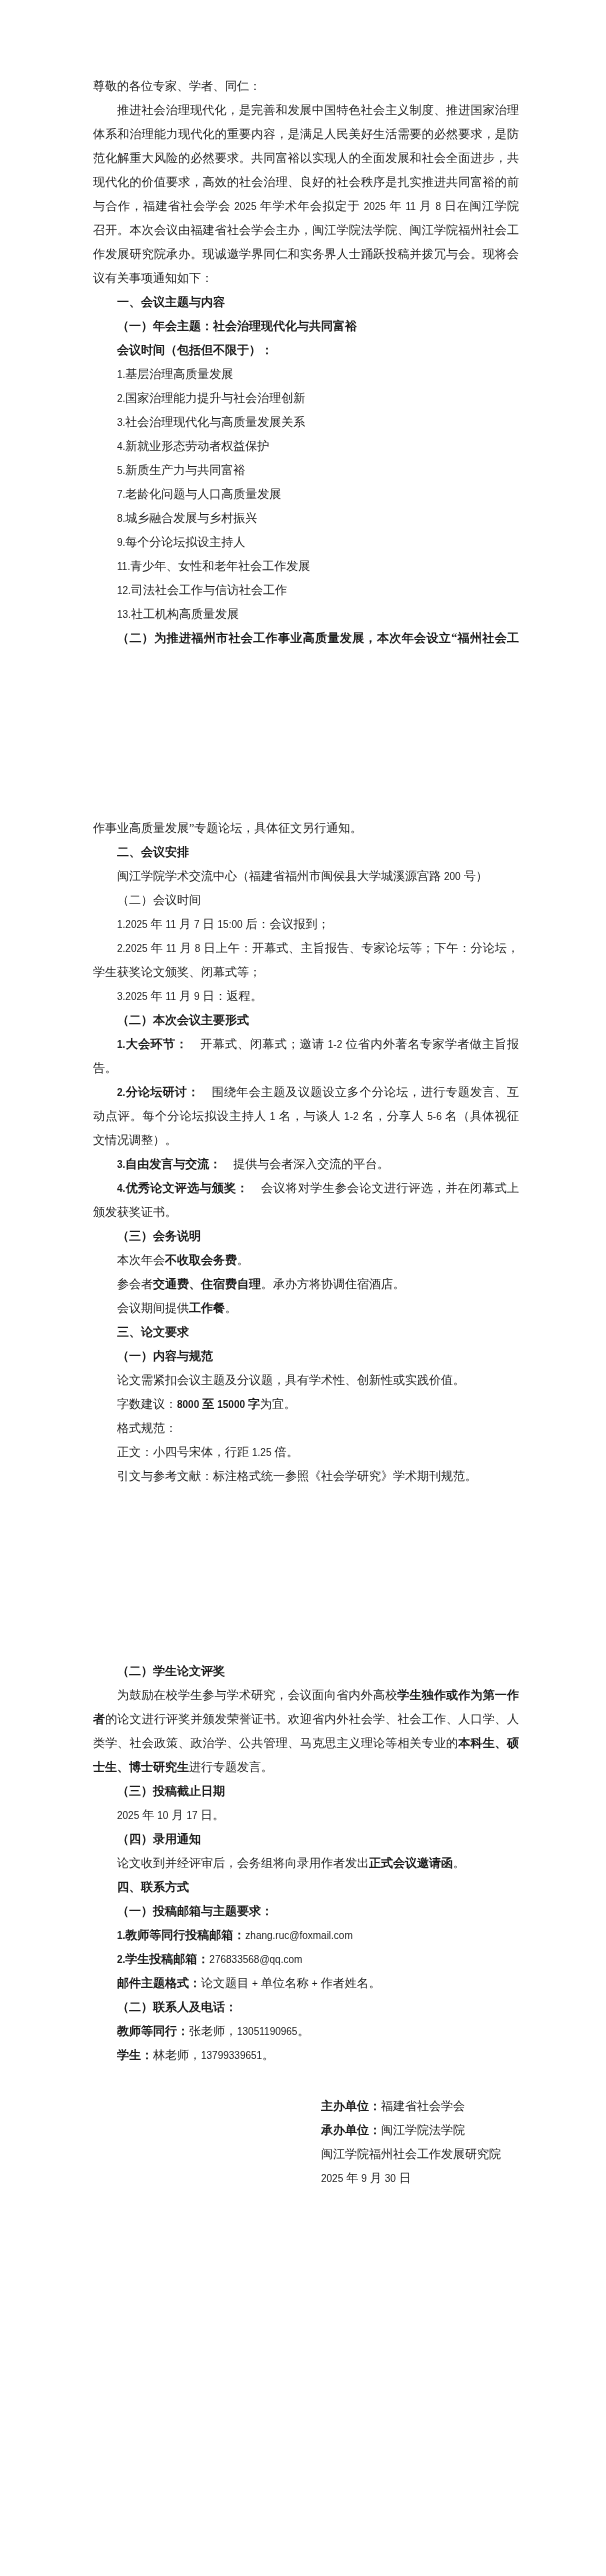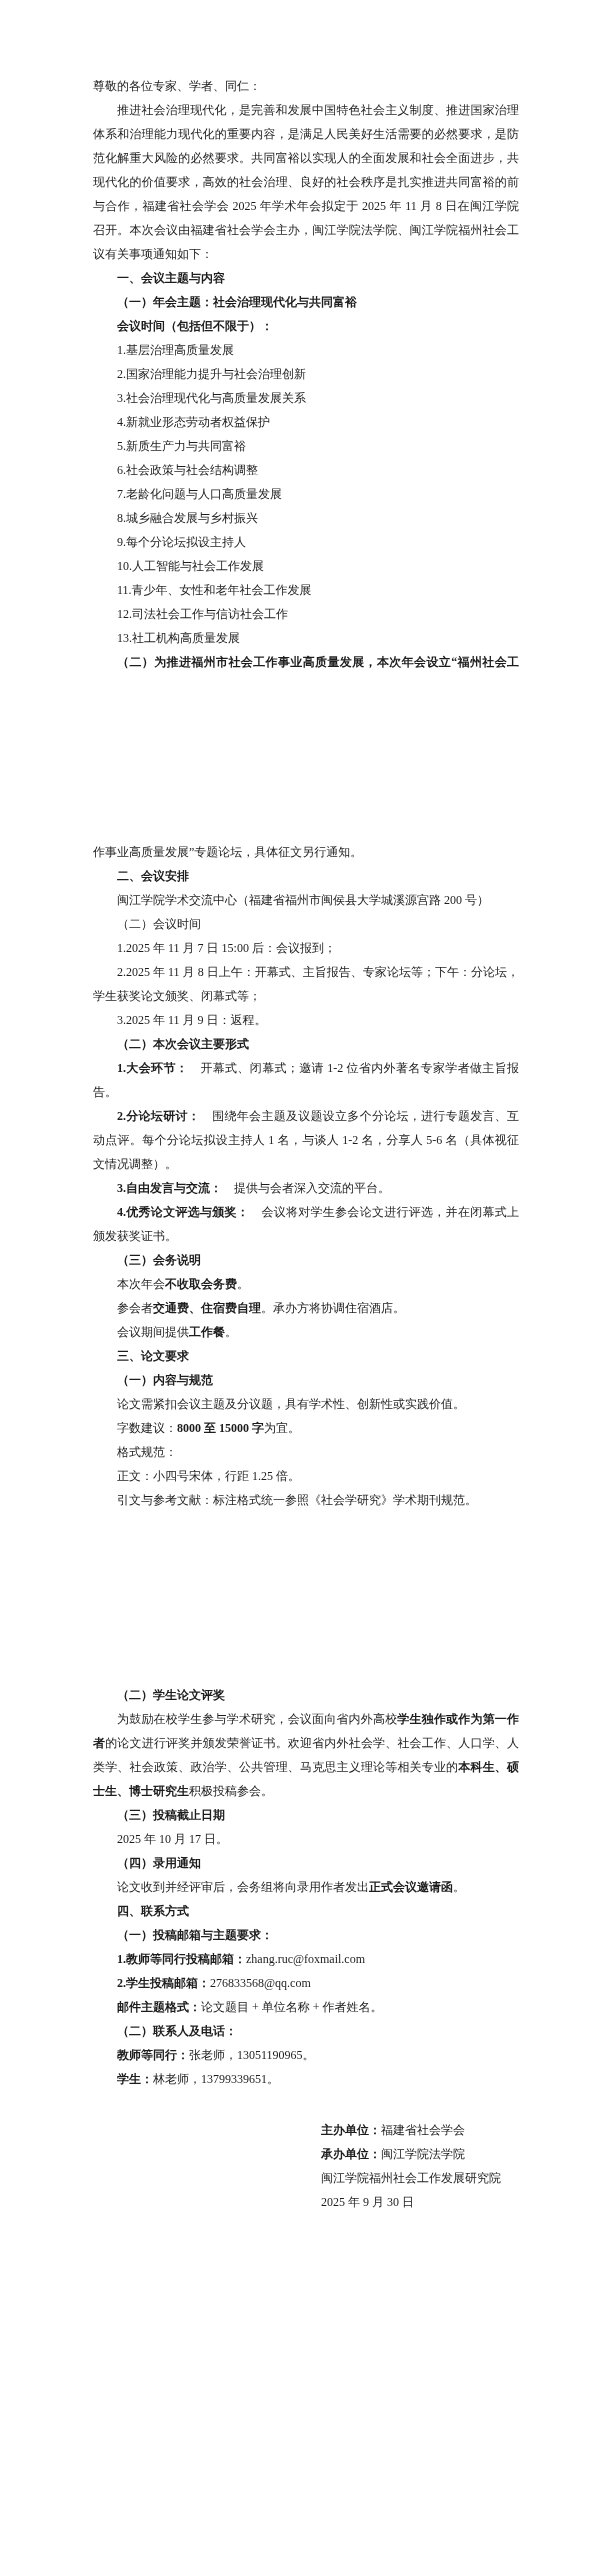--- a/index.html
+++ b/index.html
@@ -24,56 +24,55 @@
     white-space: pre-wrap;
     overflow: visible;
   }
   .ln.ind { text-indent: 24px; }
   .ln.fill {
     text-align: justify;
     text-align-last: justify;
   }
   .bseg { font-weight: bold; }
   .lat {
-    font-family: Liberation Serif, serif;
-    font-size: 12px;
+    font-family: Liberation Sans, sans-serif;
+    font-size: 10px;
   }
   .page-gap-1 { height: 166px; }
   .page-gap-2 { height: 171px; }
   .footer-block {
     margin-top: 26.6px;
     margin-left: 228px;
   }
 </style>
 </head>
 <body>
 
 <div class="doc">
   <div>
       <div class="ln"><span><span>尊敬的各位专家、学者、同仁：</span></span></div>
       <div class="ln ind fill"><span><span>推进社会治理现代化，是完善和发展中国特色社会主义制度、推进国家治理</span></span></div>
       <div class="ln fill"><span><span>体系和治理能力现代化的重要内容，是满足人民美好生活需要的必然要求，是防</span></span></div>
       <div class="ln fill"><span><span>范化解重大风险的必然要求。共同富裕以实现人的全面发展和社会全面进步，共</span></span></div>
       <div class="ln fill"><span><span>现代化的价值要求，高效的社会治理、良好的社会秩序是扎实推进共同富裕的前</span></span></div>
       <div class="ln fill"><span><span>与合作，福建省社会学会 </span><span class="lat">2025</span><span> 年学术年会拟定于 </span><span class="lat">2025</span><span> 年 </span><span class="lat">11</span><span> 月 </span><span class="lat">8</span><span> 日在闽江学院</span></span></div>
       <div class="ln fill"><span><span>召开。本次会议由福建省社会学会主办，闽江学院法学院、闽江学院福州社会工</span></span></div>
+      <div class="ln fill"><span><span>作发展研究院承办。现诚邀学界同仁和实务界人士踊跃投稿并拨冗与会。现将会</span></span></div>
       <div class="ln"><span><span>议有关事项通知如下：</span></span></div>
       <div class="ln ind"><span class="bseg"><span>一、会议主题与内容</span></span></div>
       <div class="ln ind"><span class="bseg"><span>（一）年会主题：社会治理现代化与共同富裕</span></span></div>
       <div class="ln ind"><span class="bseg"><span>会议时间（包括但不限于）：</span></span></div>
       <div class="ln ind"><span><span class="lat">1.</span><span>基层治理高质量发展</span></span></div>
       <div class="ln ind"><span><span class="lat">2.</span><span>国家治理能力提升与社会治理创新</span></span></div>
       <div class="ln ind"><span><span class="lat">3.</span><span>社会治理现代化与高质量发展关系</span></span></div>
       <div class="ln ind"><span><span class="lat">4.</span><span>新就业形态劳动者权益保护</span></span></div>
       <div class="ln ind"><span><span class="lat">5.</span><span>新质生产力与共同富裕</span></span></div>
-      <div class="ln ind"><span><span class="lat">6.</span><span>社会政策与社会结构调整</span></span></div>
       <div class="ln ind"><span><span class="lat">7.</span><span>老龄化问题与人口高质量发展</span></span></div>
       <div class="ln ind"><span><span class="lat">8.</span><span>城乡融合发展与乡村振兴</span></span></div>
       <div class="ln ind"><span><span class="lat">9.</span><span>每个分论坛拟设主持人</span></span></div>
-      <div class="ln ind"><span><span class="lat">10.</span><span>人工智能与社会工作发展</span></span></div>
       <div class="ln ind"><span><span class="lat">11.</span><span>青少年、女性和老年社会工作发展</span></span></div>
       <div class="ln ind"><span><span class="lat">12.</span><span>司法社会工作与信访社会工作</span></span></div>
       <div class="ln ind"><span><span class="lat">13.</span><span>社工机构高质量发展</span></span></div>
       <div class="ln ind fill"><span class="bseg"><span>（二）为推进福州市社会工作事业高质量发展，本次年会设立“福州社会工</span></span></div>
     </div>
   <div class="page-gap-1"></div>
   <div>
       <div class="ln"><span><span>作事业高质量发展”专题论坛，具体征文另行通知。</span></span></div>
       <div class="ln ind"><span class="bseg"><span>二、会议安排</span></span></div>
       <div class="ln ind"><span><span>闽江学院学术交流中心（福建省福州市闽侯县大学城溪源宫路 </span><span class="lat">200</span><span> 号）</span></span></div>
@@ -102,21 +101,21 @@
       <div class="ln ind"><span><span>格式规范：</span></span></div>
       <div class="ln ind"><span><span>正文：小四号宋体，行距 </span><span class="lat">1.25</span><span> 倍。</span></span></div>
       <div class="ln ind"><span><span>引文与参考文献：标注格式统一参照《社会学研究》学术期刊规范。</span></span></div>
     </div>
   <div class="page-gap-2"></div>
   <div>
       <div class="ln ind"><span class="bseg"><span>（二）学生论文评奖</span></span></div>
       <div class="ln ind fill"><span><span>为鼓励在校学生参与学术研究，会议面向省内外高校</span></span><span class="bseg"><span>学生独作或作为第一作</span></span></div>
       <div class="ln fill"><span class="bseg"><span>者</span></span><span><span>的论文进行评奖并颁发荣誉证书。欢迎省内外社会学、社会工作、人口学、人</span></span></div>
       <div class="ln fill"><span><span>类学、社会政策、政治学、公共管理、马克思主义理论等相关专业的</span></span><span class="bseg"><span>本科生、硕</span></span></div>
-      <div class="ln"><span class="bseg"><span>士生、博士研究生</span></span><span><span>积极投稿参会。</span></span></div>
+      <div class="ln"><span class="bseg"><span>士生、博士研究生</span></span><span><span>进行专题发言。</span></span></div>
       <div class="ln ind"><span class="bseg"><span>（三）投稿截止日期</span></span></div>
       <div class="ln ind"><span><span class="lat">2025</span><span> 年 </span><span class="lat">10</span><span> 月 </span><span class="lat">17</span><span> 日。</span></span></div>
       <div class="ln ind"><span class="bseg"><span>（四）录用通知</span></span></div>
       <div class="ln ind"><span><span>论文收到并经评审后，会务组将向录用作者发出</span></span><span class="bseg"><span>正式会议邀请函</span></span><span><span>。</span></span></div>
       <div class="ln ind"><span class="bseg"><span>四、联系方式</span></span></div>
       <div class="ln ind"><span class="bseg"><span>（一）投稿邮箱与主题要求：</span></span></div>
       <div class="ln ind"><span class="bseg"><span class="lat">1.</span><span>教师等同行投稿邮箱：</span></span><span><span class="lat">zhang.ruc@foxmail.com</span></span></div>
       <div class="ln ind"><span class="bseg"><span class="lat">2.</span><span>学生投稿邮箱：</span></span><span><span class="lat">276833568@qq.com</span></span></div>
       <div class="ln ind"><span class="bseg"><span>邮件主题格式：</span></span><span><span>论文题目 </span><span class="lat">+</span><span> 单位名称 </span><span class="lat">+</span><span> 作者姓名。</span></span></div>
       <div class="ln ind"><span class="bseg"><span>（二）联系人及电话：</span></span></div>

